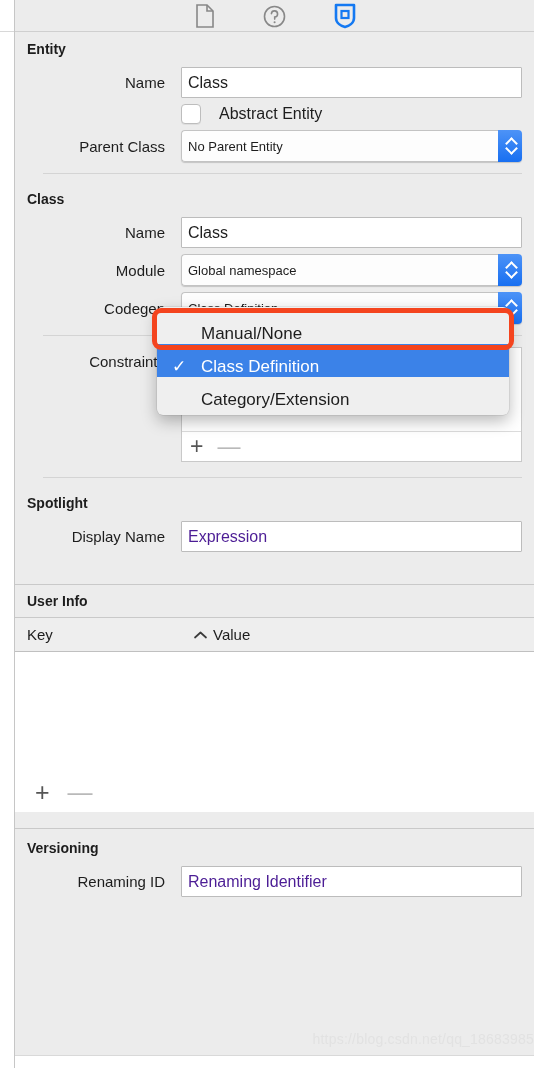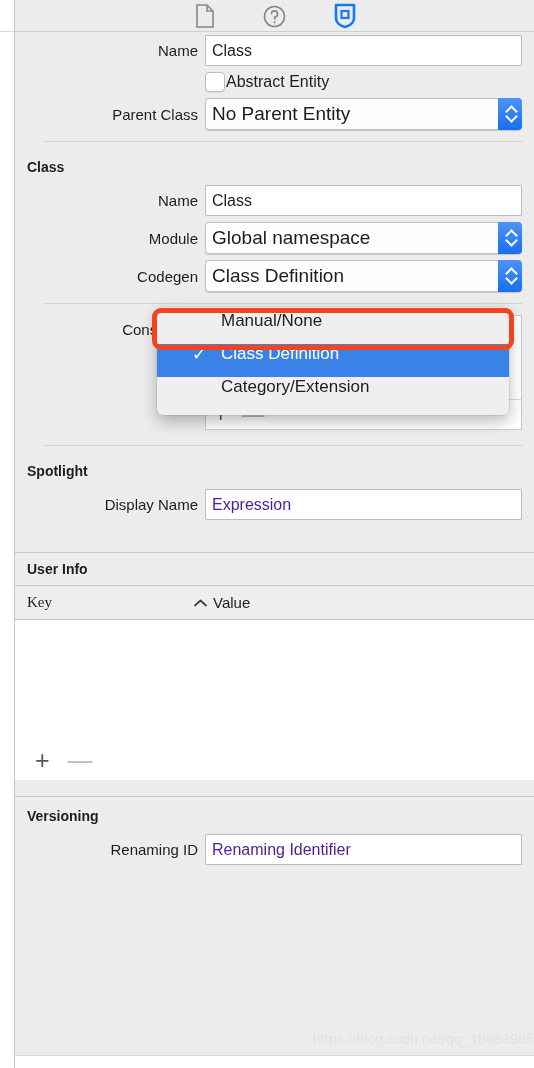--- a/index.html
+++ b/index.html
@@ -57,22 +57,22 @@
   
   .section-head {
     font-size: 14px; font-weight: bold; color: #1d1d1d;
     padding: 9px 0 7px 12px;
   }
   .row {
     display: flex; align-items: center;
     padding: 3px 12px 3px 0;
   }
   .row-label {
-    width: 166px; text-align: right; padding-right: 7px;
-    font-size: 15px; color: #1d1d1d; white-space: nowrap; margin-left: 24px;
+    width: 166px; text-align: right; padding-right: 16px;
+    font-size: 15px; color: #1d1d1d; white-space: nowrap;
   }
   .ctl { flex: 1; position: relative; }
 
   .textfield {
     height: 31px; background: #ffffff;
     border: 1px solid #bcbcbc;
     border-radius: 1px;
     font-size: 16px; color: #1d1d1d;
     display: flex; align-items: center;
     padding: 0 6px;
@@ -82,40 +82,40 @@
   
   .popup {
     height: 32px; display: flex; align-items: stretch;
     border-radius: 4px;
     box-shadow: 0 1px 1px rgba(0,0,0,.17);
   }
   .popup-face {
     flex: 1; background: #fdfdfd;
     border: 1px solid #c3c3c3; border-right: none;
     border-radius: 4px 0 0 4px;
-    font-size: 19px; color: #1d1d1d;
+    font-size: 13px; color: #1d1d1d;
     display: flex; align-items: center; padding: 0 6px;
   }
   .popup-arrows {
     width: 24px; background: linear-gradient(#4d93f7, #186ff1);
     border-radius: 0 4px 4px 0;
     display: flex; flex-direction: column;
     align-items: center; justify-content: center; gap: 3px;
   }
   .chev { width: 9px; height: 5px; position: relative; }
   .chev::before {
     content: ""; position: absolute; left: 0; top: 0;
     width: 7px; height: 7px; margin: -1px 1px;
     border-left: 2px solid #fff; border-top: 2px solid #fff;
     transform: rotate(45deg);
   }
   .chev.down::before { transform: rotate(225deg); margin-top: -4px; }
 
   
-  .checkrow { display: flex; align-items: center; gap: 1px; }
+  .checkrow { display: flex; align-items: center; gap: 18px; }
   .checkbox {
     width: 20px; height: 20px; background: #ffffff;
     border: 1px solid #bdbdbd; border-radius: 4px;
     box-shadow: 0 1px 0 rgba(0,0,0,.06);
   }
   .checklabel { font-size: 16px; color: #1d1d1d; }
 
   .hairline {
     height: 1px; background: #d4d4d4;
     margin: 8px 12px 8px 28px;
@@ -137,21 +137,21 @@
   .pm { font-size: 23px; line-height: 1; color: #555; font-weight: 300; }
   .pm.dim { color: #b9b9b9; }
 
   
   .ui-head {
     display: flex; align-items: center;
     height: 35px; background: #eeeeee;
     border-top: 1px solid #c9c9c9; border-bottom: 1px solid #c0c0c0;
     font-size: 15px; color: #1d1d1d;
   }
-  .ui-col-key { width: 172px; padding-left: 12px; font-family: Liberation Serif, serif; }
+  .ui-col-key { width: 172px; padding-left: 12px; }
   .ui-sort { width: 26px; display: flex; justify-content: center; }
   .ui-list { height: 120px; background: #ffffff; }
   .ui-footer {
     height: 40px; background: #ffffff;
     display: flex; align-items: center; padding-left: 20px; gap: 18px;
   }
   .ui-footer .pm { font-size: 25px; }
 
   .watermark {
     position: absolute; right: 0px; bottom: 21px;
@@ -171,22 +171,22 @@
     position: absolute; left: 157px; top: 307px;
     width: 352px;
     background: #efefef;
     border-radius: 6px;
     box-shadow: 0 6px 16px rgba(0,0,0,.28), 0 0 0 .5px rgba(0,0,0,.12);
     padding: 4px 0 5px;
     z-index: 40;
     overflow: hidden;
   }
   .menu-item {
-    height: 33px; display: flex; align-items: flex-start;
-    font-size: 17px; color: #1d1d1d; padding-left: 20px;
+    height: 33px; display: flex; align-items: flex-end;
+    font-size: 17px; color: #1d1d1d;
   }
   .menu-check { width: 44px; text-align: center; font-size: 17px; }
   .menu-item.selected { background: #3b82e8; color: #ffffff; }
   .menu-highlight {
     position: absolute; left: 152px; top: 308px;
     width: 362px; height: 42px;
     border: 5px solid #f4441e; border-radius: 9px;
     z-index: 45; pointer-events: none;
   }
 </style>
@@ -216,20 +216,21 @@
         </svg>
       </div>
       <div class="tb-icon">
         <svg width="24" height="26" viewBox="0 0 24 26" fill="none">
           <path d="M3 2h18v13c0 5-5.2 8-9 9-3.8-1-9-4-9-9z" stroke="#1479f2" stroke-width="2.6" fill="none" stroke-linejoin="round"></path>
           <rect x="8.5" y="8" width="7" height="7" stroke="#1479f2" stroke-width="2.2" fill="none"></rect>
         </svg>
       </div>
     </div>
 
+    <div class="section-head">Entity</div>
 
     <div class="row">
       <div class="row-label">Name</div>
       <div class="ctl">
         <div class="textfield">Class</div>
       </div>
     </div>
 
     <div class="row">
       <div class="row-label"></div>

